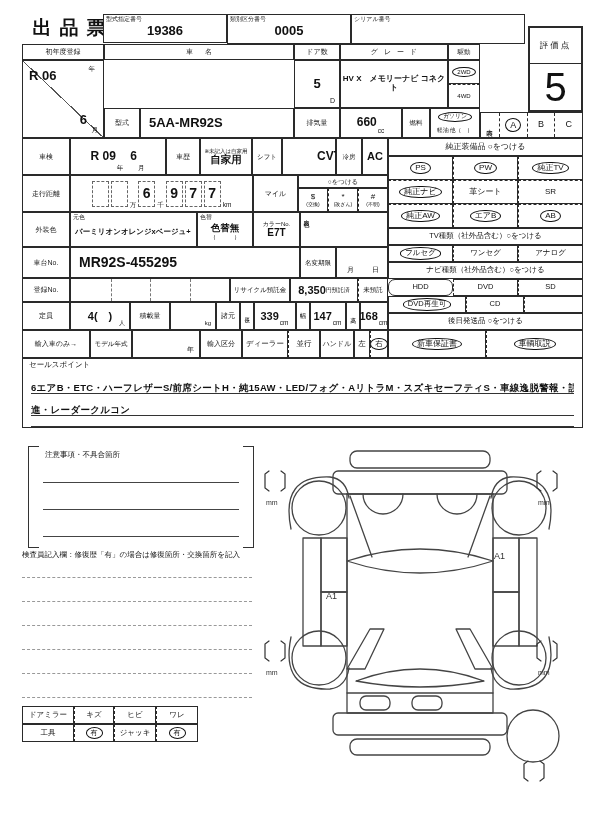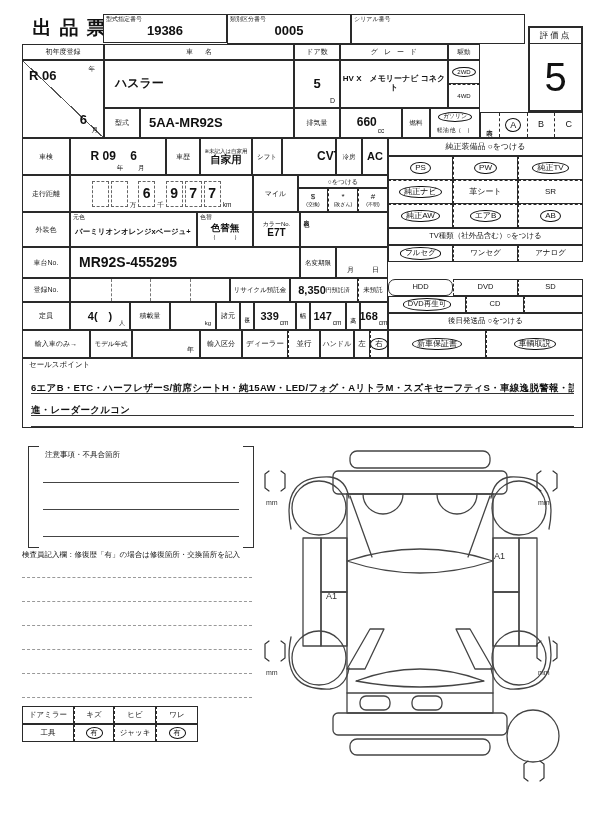--- a/index.html
+++ b/index.html
@@ -39,21 +39,21 @@
   <div class="cell" style="left:227px;top:14px;width:124px;height:30px;">
     <span class="corner-lab">類別区分番号</span>
     <span class="val" style="font-size:13px;margin-top:5px;">0005</span>
   </div>
   <div class="cell" style="left:351px;top:14px;width:174px;height:30px;">
     <span class="corner-lab">シリアル番号</span>
     <span class="val"></span>
   </div>
 
   <div class="cell col" style="left:528px;top:26px;width:55px;height:86px;border-width:2px;padding:0;">
-    <div style="width:100%;border-bottom:1px solid #2a2a2a;font-size:8.5px;letter-spacing:2px;text-align:center;padding:3px 0;">評価点</div>
+    <div style="width:100%;border-bottom:1px solid #2a2a2a;font-size:8.5px;letter-spacing:2px;text-align:center;padding:13px 0;">評価点</div>
     <div style="flex:1;display:flex;align-items:center;justify-content:center;font-size:40px;font-weight:500;">5</div>
   </div>
 
   <div class="cell" style="left:480px;top:112px;width:103px;height:26px;padding:0;">
     <div style="width:18px;height:100%;display:flex;align-items:center;justify-content:center;">
       <span class="vert" style="font-size:6.5px;">内装</span>
       </div>
     <div class="dL" style="flex:1;height:100%;display:flex;align-items:center;justify-content:center;border-left:1px dashed #2a2a2a;font-size:9px;">
       <span class="circ">A</span>
       </div>
@@ -66,21 +66,20 @@
   <div class="cell lab" style="left:294px;top:44px;width:46px;height:16px;">ドア数</div>
   <div class="cell lab" style="left:340px;top:44px;width:108px;height:16px;letter-spacing:6px;text-indent:6px;">グレード</div>
   <div class="cell lab" style="left:448px;top:44px;width:32px;height:16px;font-size:6.5px;">駆動</div>
 
   <div class="cell" style="left:22px;top:60px;width:82px;height:78px;background-image:linear-gradient(to top right,transparent 49.4%,#555 49.4%,#555 50.4%,transparent 50.4%);">
     <span style="position:absolute;top:8px;left:6px;font-size:13px;font-weight:bold;">R 06</span>
     <span style="position:absolute;top:4px;right:8px;font-size:6.5px;">年</span>
     <span style="position:absolute;bottom:10px;right:16px;font-size:13px;font-weight:bold;">6</span>
     <span style="position:absolute;bottom:4px;right:5px;font-size:6.5px;">月</span>
   </div>
-  <div class="cell left val" style="left:104px;top:60px;width:190px;height:48px;font-size:12px;padding-left:10px;">ハスラー</div>
   <div class="cell" style="left:294px;top:60px;width:46px;height:48px;font-size:13px;font-weight:bold;">
     <span>5</span>
     <span style="position:absolute;bottom:2px;right:4px;font-size:7px;font-weight:normal;">D</span>
   </div>
   <div class="cell val" style="left:340px;top:60px;width:108px;height:48px;font-size:8px;text-align:center;">HV X　メモリーナビ コネクト</div>
   <div class="cell" style="left:448px;top:60px;width:32px;height:24px;font-size:6px;">
     <span class="circ">2WD</span>
     </div>
   <div class="cell dT" style="left:448px;top:84px;width:32px;height:24px;font-size:6px;">4WD</div>
 
@@ -258,20 +257,21 @@
   <div class="cell" style="left:388px;top:245px;width:65px;height:17px;font-size:7.5px;">
       <span class="circ">フルセグ</span>
     </div>
   <div class="cell dL" style="left:453px;top:245px;width:65px;height:17px;font-size:7.5px;">
       <span>ワンセグ</span>
     </div>
   <div class="cell dL" style="left:518px;top:245px;width:65px;height:17px;font-size:7.5px;">
       <span>アナログ</span>
     </div>
 
+  <div class="cell" style="left:388px;top:262px;width:195px;height:17px;font-size:7.5px;">ナビ種類（社外品含む）○をつける</div>
   <div class="cell" style="left:388px;top:279px;width:65px;height:17px;font-size:7.5px;border-radius:7px;">
       <span>HDD</span>
     </div>
   <div class="cell dL" style="left:453px;top:279px;width:65px;height:17px;font-size:7.5px;">
       <span>DVD</span>
     </div>
   <div class="cell dL" style="left:518px;top:279px;width:65px;height:17px;font-size:7.5px;">
       <span>SD</span>
     </div>
 

